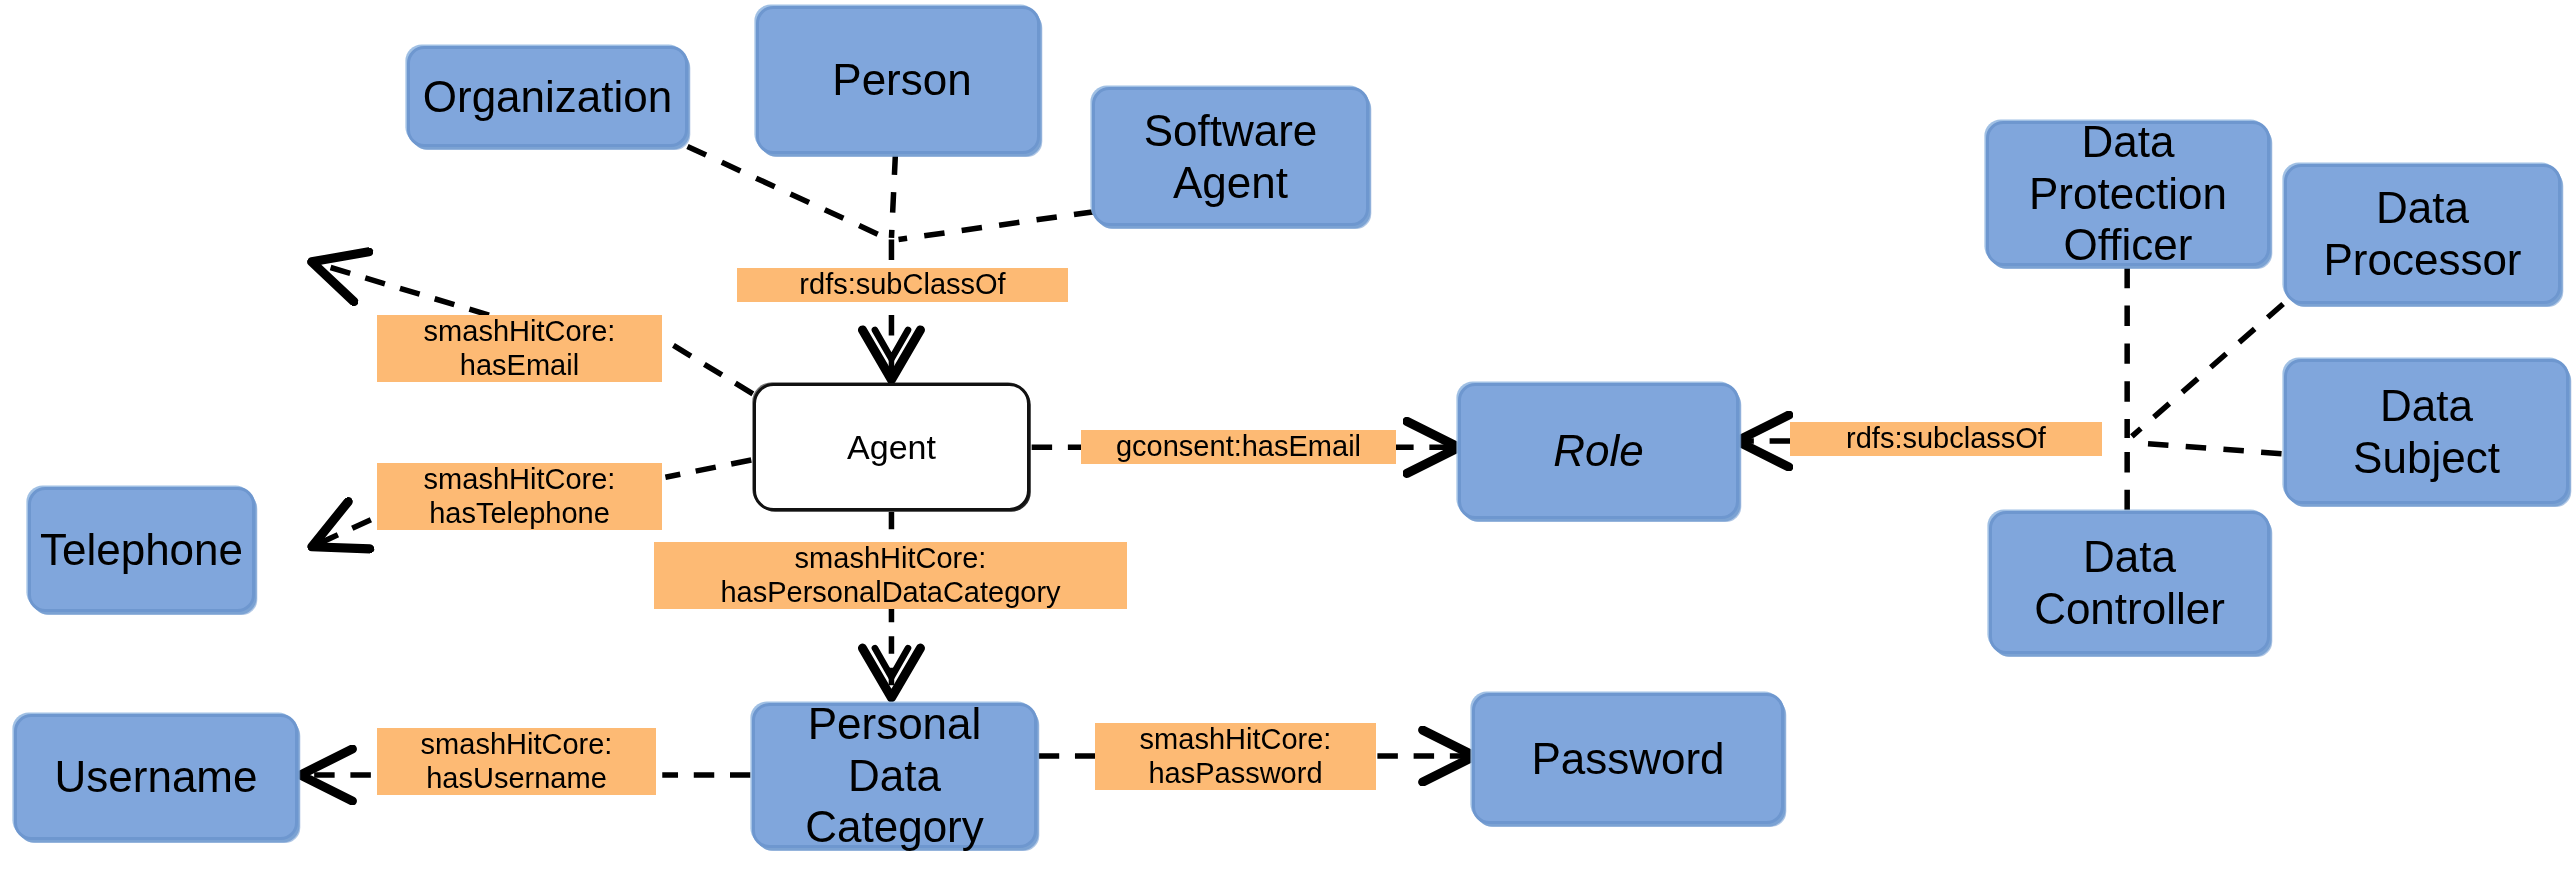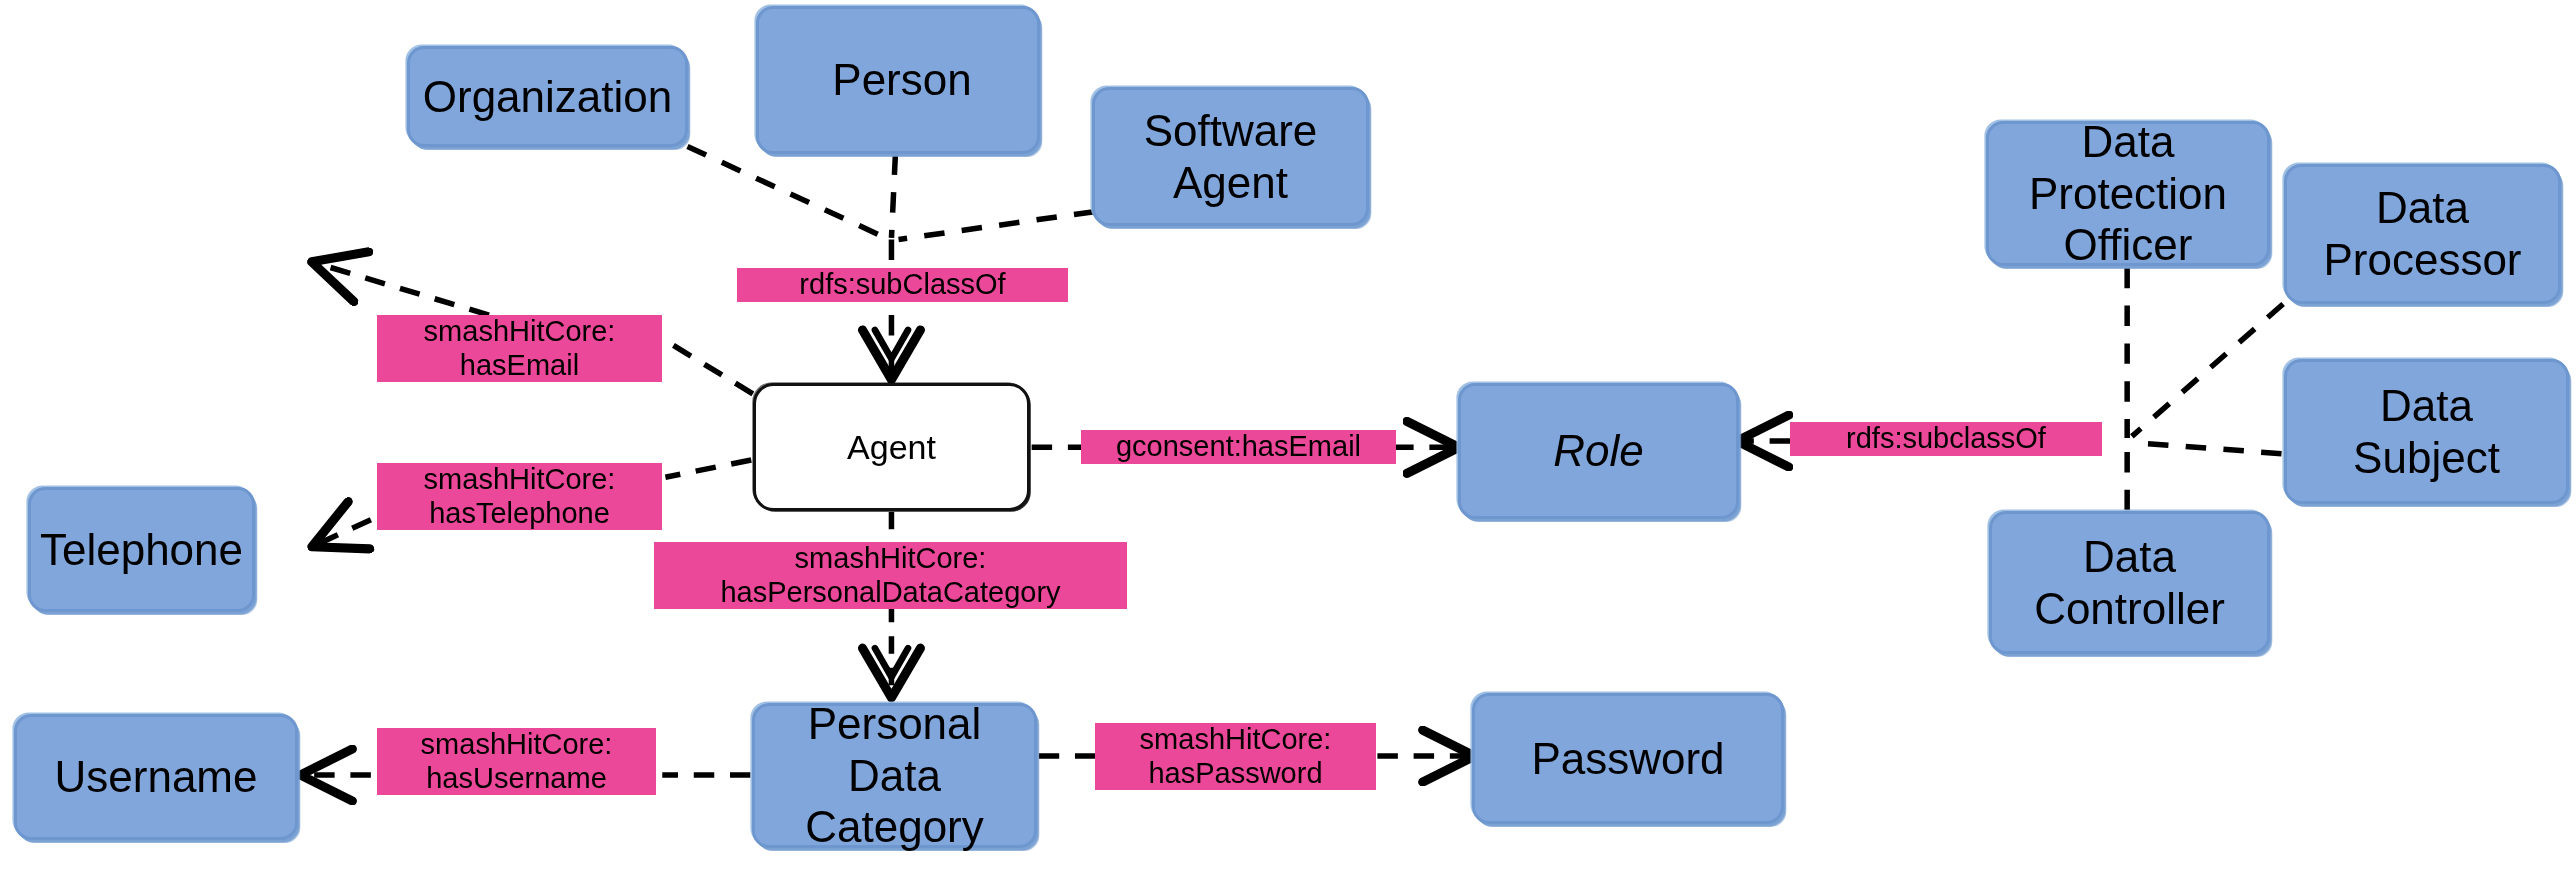--- a/index.html
+++ b/index.html
@@ -62,21 +62,21 @@
     padding: 0 7.9px;
     white-space: pre-line;
   }
   .edge-label {
     position: absolute;
     color: #000000;
     font-size: 29px;
     line-height: 1.16;
     white-space: pre-line;
     text-align: center;
-    background: #ec4899;
+    background: #fdba74;
     z-index: 4;
   }
 </style>
 </head>
 <body>
 
 <div id="canvas">
 
   <svg id="edge-layer" viewBox="0 0 3269 1111" width="2576" height="875" xmlns="http://www.w3.org/2000/svg">
     <defs>

